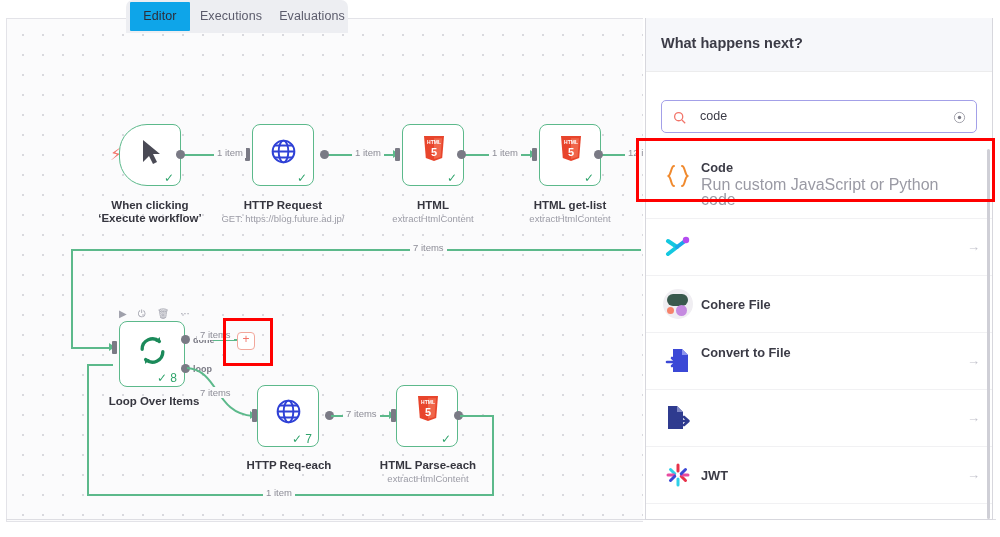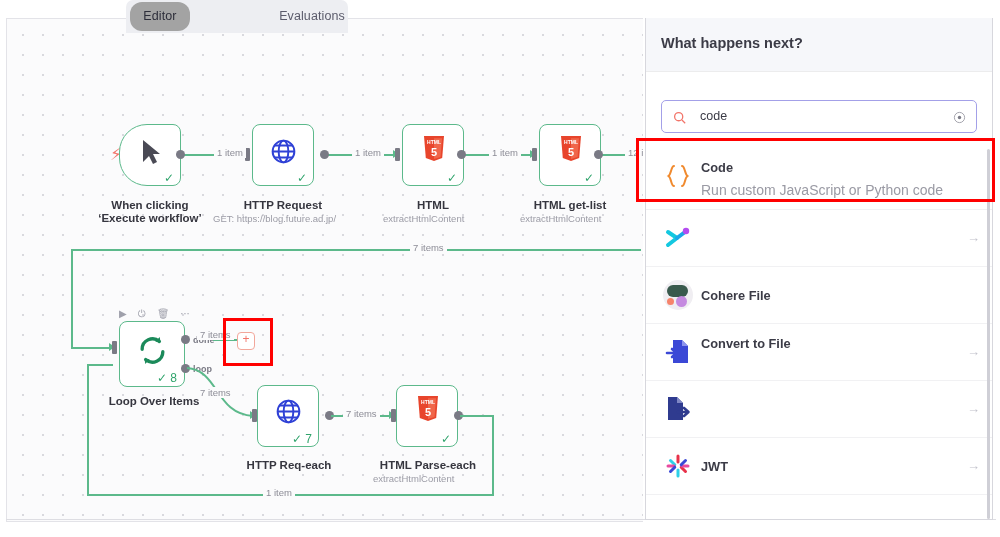--- a/index.html
+++ b/index.html
@@ -20,32 +20,32 @@
     border:1px solid #e3e3e8;border-right:none;
     overflow:hidden;
   }
   .canvas-bottom-edge{position:absolute;left:6px;top:519px;width:990px;height:1px;background:#dddde2;}
 
   
   .tabbar{position:absolute;left:126px;top:0px;width:222px;height:33px;
      background:#edeef2;border-radius:7px 7px 0 0;}
   .tab{position:absolute;top:2px;height:29px;line-height:29px;text-align:center;
      font-size:12.5px;color:#5b5b6b;letter-spacing:.1px;cursor:pointer;}
-  .tab.active{background:#a3a3a3;border-radius:12px;color:#2d2e3a;font-weight:400;}
+  .tab.active{background:#0ea5e9;border-radius:1px;color:#2d2e3a;font-weight:400;}
   #tab0{left:4px;width:60px;}
   #tab1{left:66px;width:78px;}
   #tab2{left:146px;width:80px;}
 
   
   .node{position:absolute;width:62px;height:62px;background:#fff;border:1.4px solid #5cb98b;
         border-radius:8px;box-sizing:border-box;}
   .node.trigger{border-radius:28px 8px 8px 28px;}
   .node .check{position:absolute;right:6px;bottom:1px;color:#30a46c;font-size:12px;line-height:12px;}
   .nlabel{position:absolute;text-align:center;font-size:11.5px;color:#36363f;font-weight:700;line-height:13px;}
-  .nsub{position:absolute;text-align:left;font-size:9.5px;color:#9b9ba5;line-height:11px;}
+  .nsub{position:absolute;text-align:center;font-size:9.5px;color:#9b9ba5;line-height:11px;}
   .port{position:absolute;width:9px;height:9px;border-radius:50%;background:#7a7a85;}
   .inport{position:absolute;width:5px;height:13px;background:#7a7a85;border-radius:1px;}
   .arrowhead{position:absolute;width:0;height:0;border-left:6px solid #5cb98b;
       border-top:4.5px solid transparent;border-bottom:4.5px solid transparent;}
   .wire{position:absolute;background:#5cb98b;}
   .wlabel{position:absolute;font-size:9.5px;color:#8c8c96;background:#fbfbfc;padding:0 3px;white-space:nowrap;}
   .portlabel{position:absolute;font-size:9px;color:#7a7a85;background:#fbfbfc;padding:0 2px;font-weight:bold;}
 
   .bolt{position:absolute;color:#f2756a;font-size:17px;line-height:17px;}
   .cursor-icon svg{display:block;}
@@ -68,21 +68,21 @@
   .searchval{position:absolute;left:38px;top:8px;font-size:12.5px;color:#3b3b46;}
   .clear-ico{position:absolute;right:10px;top:9px;cursor:pointer;}
 
   .list{position:absolute;left:0;top:130px;width:100%;height:371px;overflow:hidden;}
   .item{position:relative;display:flex;align-items:flex-start;padding:11px 26px 11px 15px;
      box-sizing:border-box;border-bottom:1px solid #f1f1f3;cursor:pointer;}
   .item.first{border-top:none;}
   .item-ico{width:34px;min-width:34px;height:34px;display:flex;align-items:center;justify-content:center;}
   .item-txt{padding-left:6px;padding-top:1px;}
   .item-title{font-size:12.8px;color:#3b3b46;font-weight:700;line-height:16px;display:flex;align-items:center;gap:5px;}
-  .item-desc{font-size:14px;color:#9a9aa4;line-height:15px;margin-top:7px;max-width:250px;}
+  .item-desc{font-size:16px;color:#9a9aa4;line-height:15px;margin-top:1px;max-width:250px;}
   .chev{position:absolute;right:12px;top:50%;margin-top:-7px;color:#c3c3cc;font-size:13px;line-height:13px;}
   .verified{display:inline-block;width:11px;height:11px;border-radius:50%;background:#3b3b46;
      color:#fff;font-size:8px;line-height:11px;text-align:center;}
   .panel-scroll{position:absolute;right:2px;top:131px;width:3px;height:370px;background:#cfcfd6;border-radius:2px;}
 
   .cohere-ico{position:relative;width:30px;height:30px;border-radius:50%;background:#f0eef2;}
   .cohere-ico .b{position:absolute;left:4px;top:5px;width:21px;height:12px;border-radius:7px;background:#39594d;}
   .cohere-ico .o{position:absolute;left:4px;top:18px;width:7px;height:7px;border-radius:50%;background:#f6836b;}
   .cohere-ico .p{position:absolute;left:13px;top:16px;width:11px;height:11px;border-radius:50%;background:#c58ae0;}
 </style>
@@ -245,20 +245,21 @@
     <div class="wire" style="left:453px;top:396px;width:34px;height:2px;"></div>
     <div class="wire" style="left:80px;top:475px;width:407px;height:2px;"></div>
     <div class="wire" style="left:80px;top:345px;width:2px;height:131px;"></div>
     <div class="wire" style="left:80px;top:345px;width:26px;height:2px;"></div>
     <div class="wlabel" style="left:256px;top:468px;">1 item</div>
   </div>
   <div class="canvas-bottom-edge"></div>
 
   <div class="tabbar">
     <div class="tab active" id="tab0">Editor</div>
+    <div class="tab" id="tab1">Executions</div>
     <div class="tab" id="tab2">Evaluations</div>
   </div>
 
   <div class="panel">
     <div class="panel-head"></div>
     <div class="panel-title">What happens next?</div>
 
     <div class="searchwrap">
       <span class="search-ico">
         <svg width="13" height="13" viewBox="0 0 16 16" fill="none" stroke="#f2756a" stroke-width="1.6">

